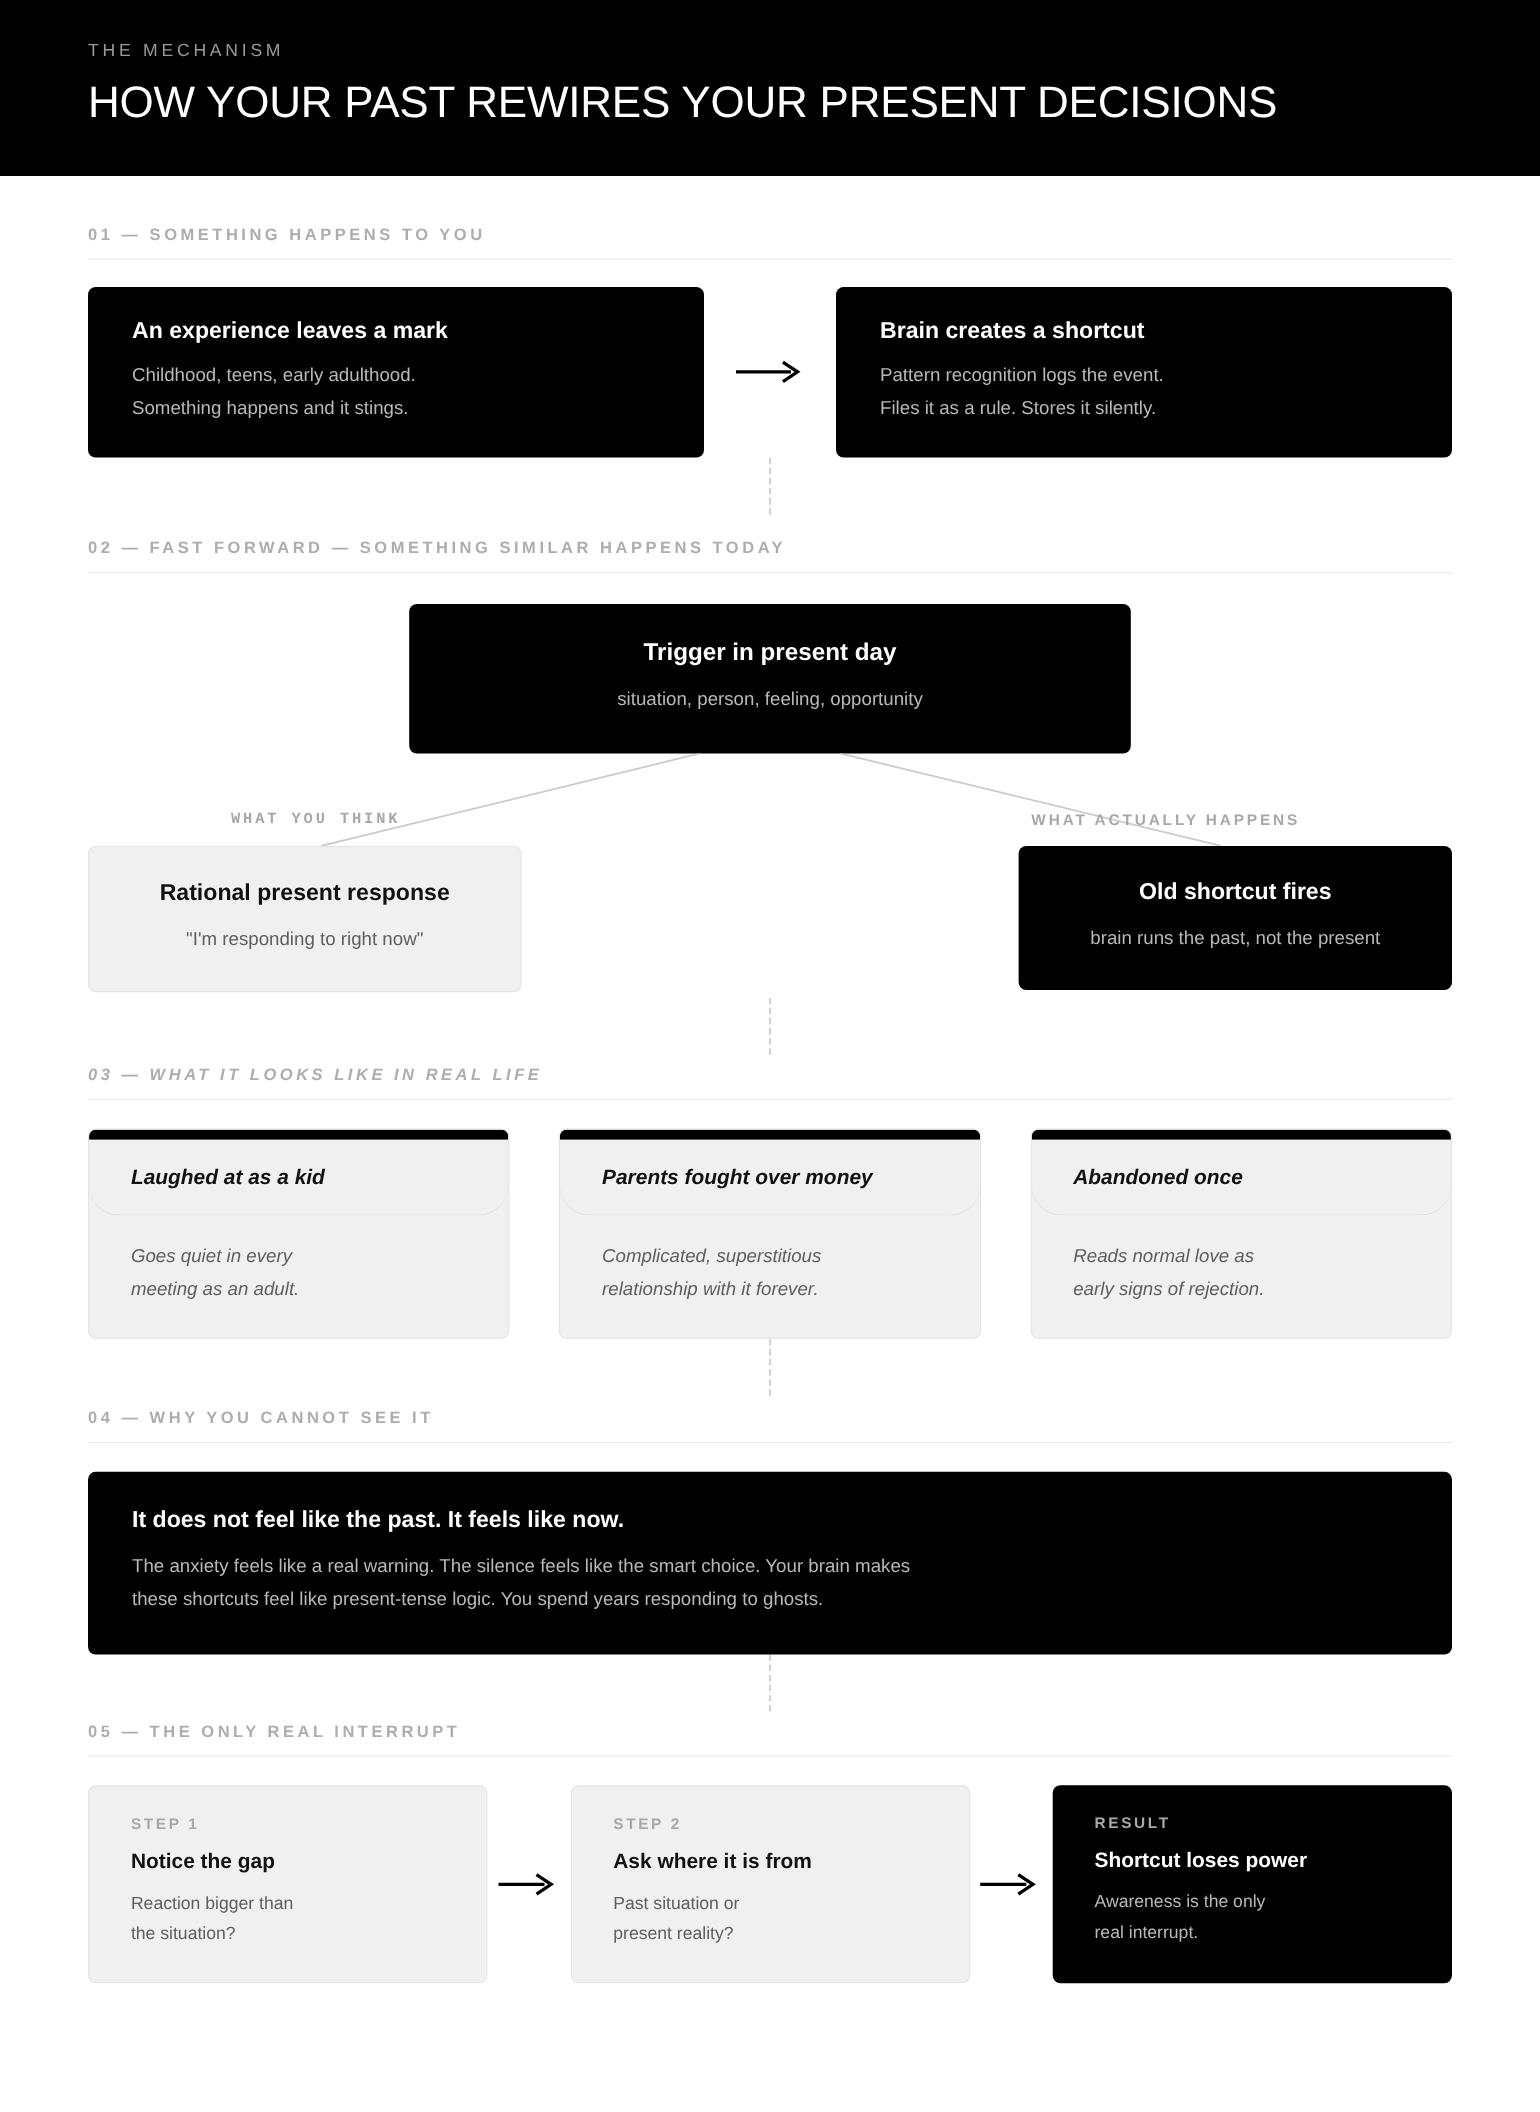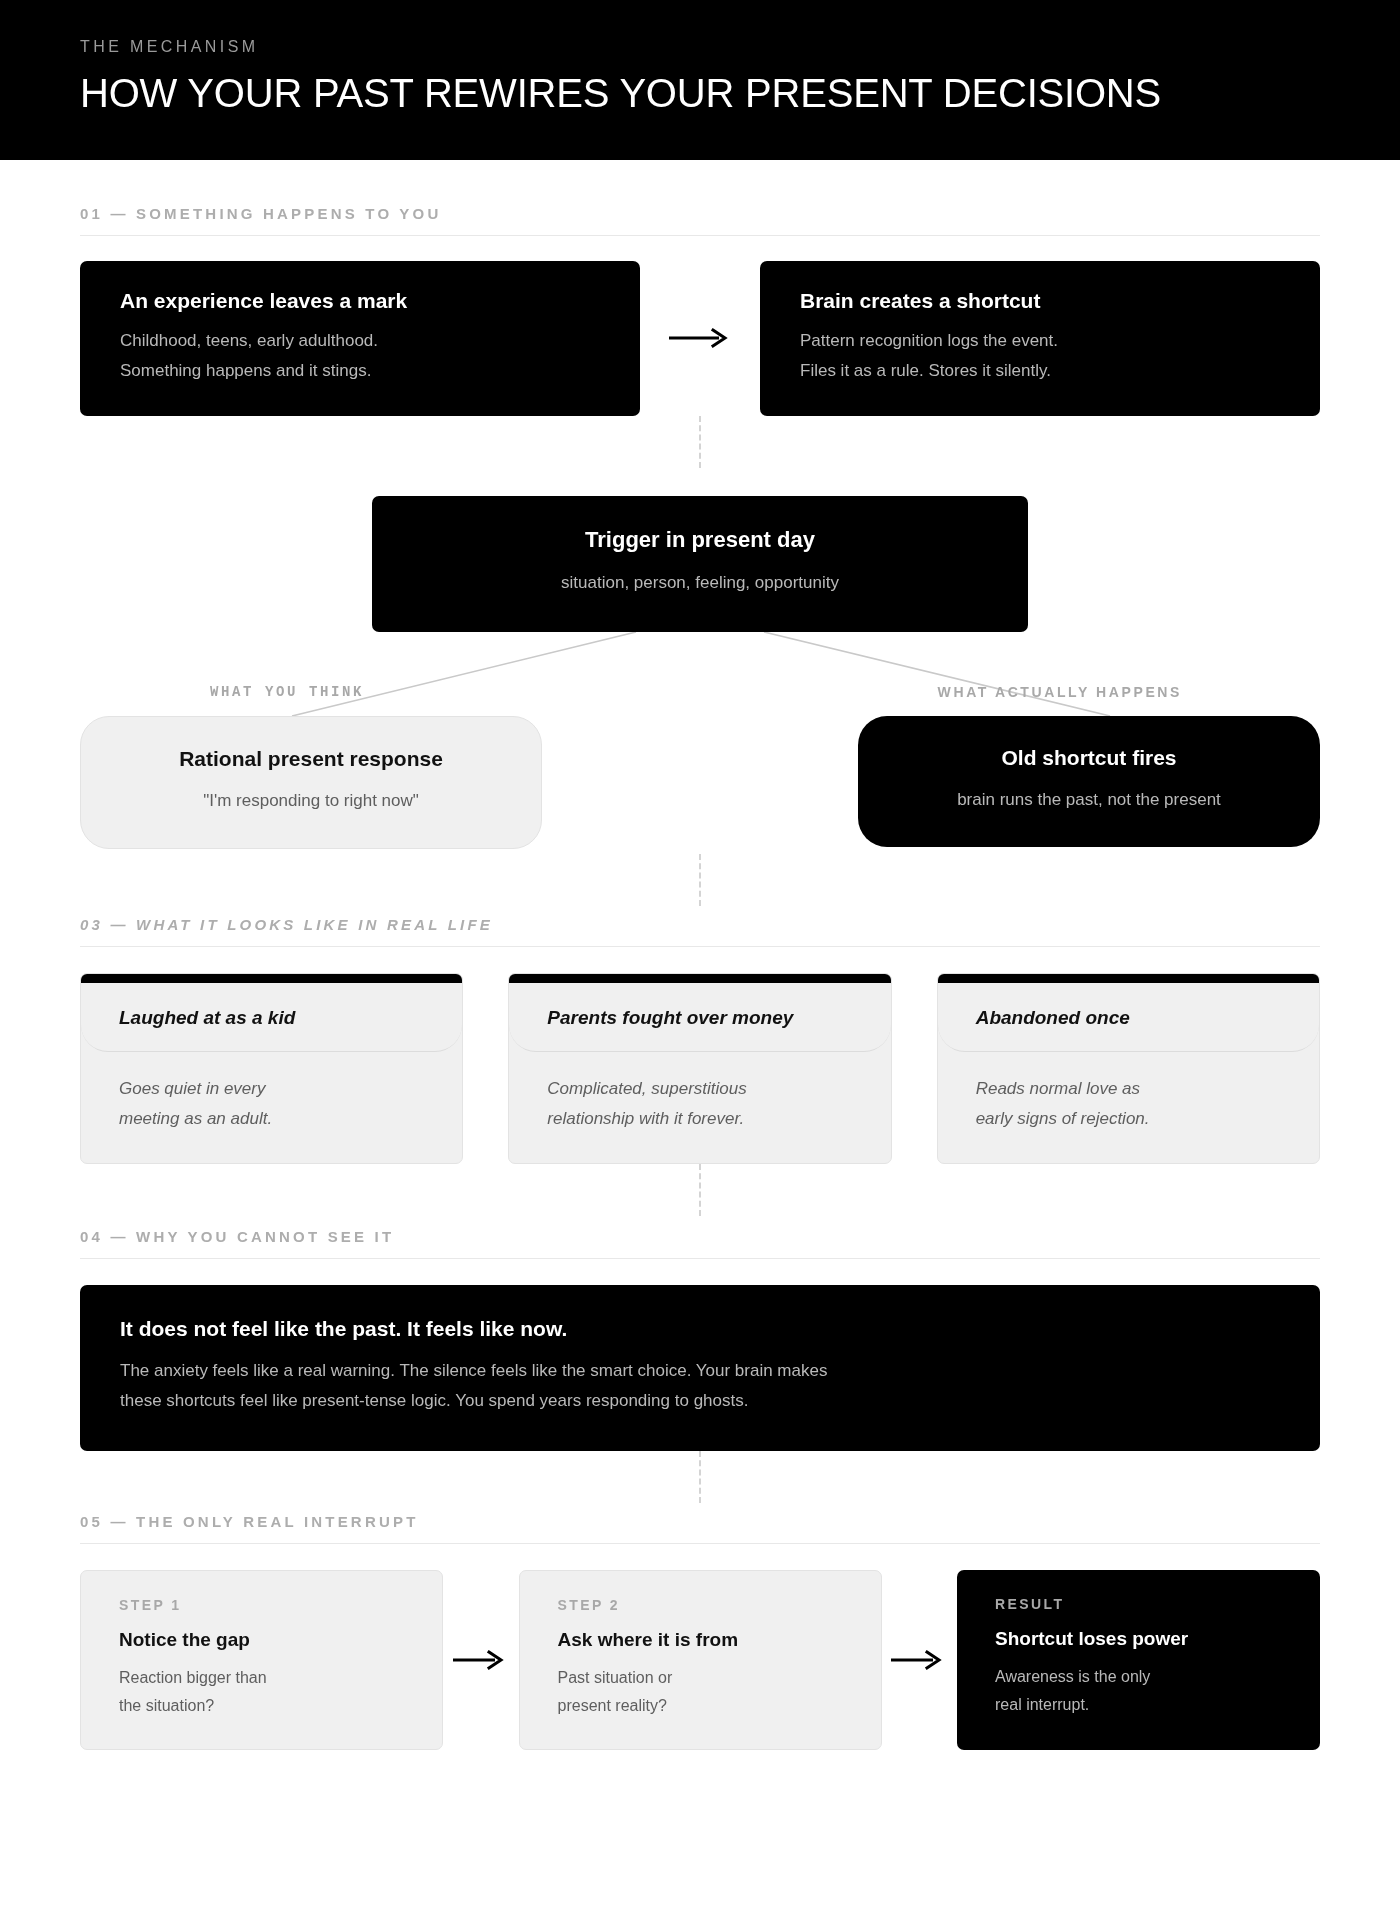--- a/index.html
+++ b/index.html
@@ -145,24 +145,23 @@
     font-weight: 700;
     letter-spacing: 2.6px;
     text-transform: uppercase;
   }
   .branch-label.left  { left: 130px; font-family: Liberation Mono, monospace; }
   .branch-label.right { right: 138px; }
 
   .branch-card {
     position: absolute;
     top: 84px;
-    width: 462px;
+    width: 394px;
     padding: 28px 30px 32px 30px;
     text-align: center;
-    border-radius: 29px;
   }
   .branch-card.left  { left: 0; }
   .branch-card.right { right: 0; }
   .branch-card .card-title { margin-bottom: 14px; }
 
   
   .sec03 { margin-top: 10px; font-style: italic; }
   .row03 {
     display: flex;
     gap: 45px;
@@ -277,20 +276,21 @@
         <div class="card-title">Brain creates a shortcut</div>
         <div class="card-line">Pattern recognition logs the event.</div>
         <div class="card-line">Files it as a rule. Stores it silently.</div>
       </div>
     </div>
   </div>
 
   <div class="connector-v"></div>
 
   <div class="section sec02">
+    <div class="section-label">02 — FAST FORWARD — SOMETHING SIMILAR HAPPENS TODAY</div>
 
     <div class="trigger-wrap">
       <div class="card card-dark trigger-card">
         <div class="card-title">Trigger in present day</div>
         <div class="card-line">situation, person, feeling, opportunity</div>
       </div>
     </div>
 
     <div class="branch-area">
       <svg class="branch-svg" viewBox="0 0 1240 222" preserveAspectRatio="none">

